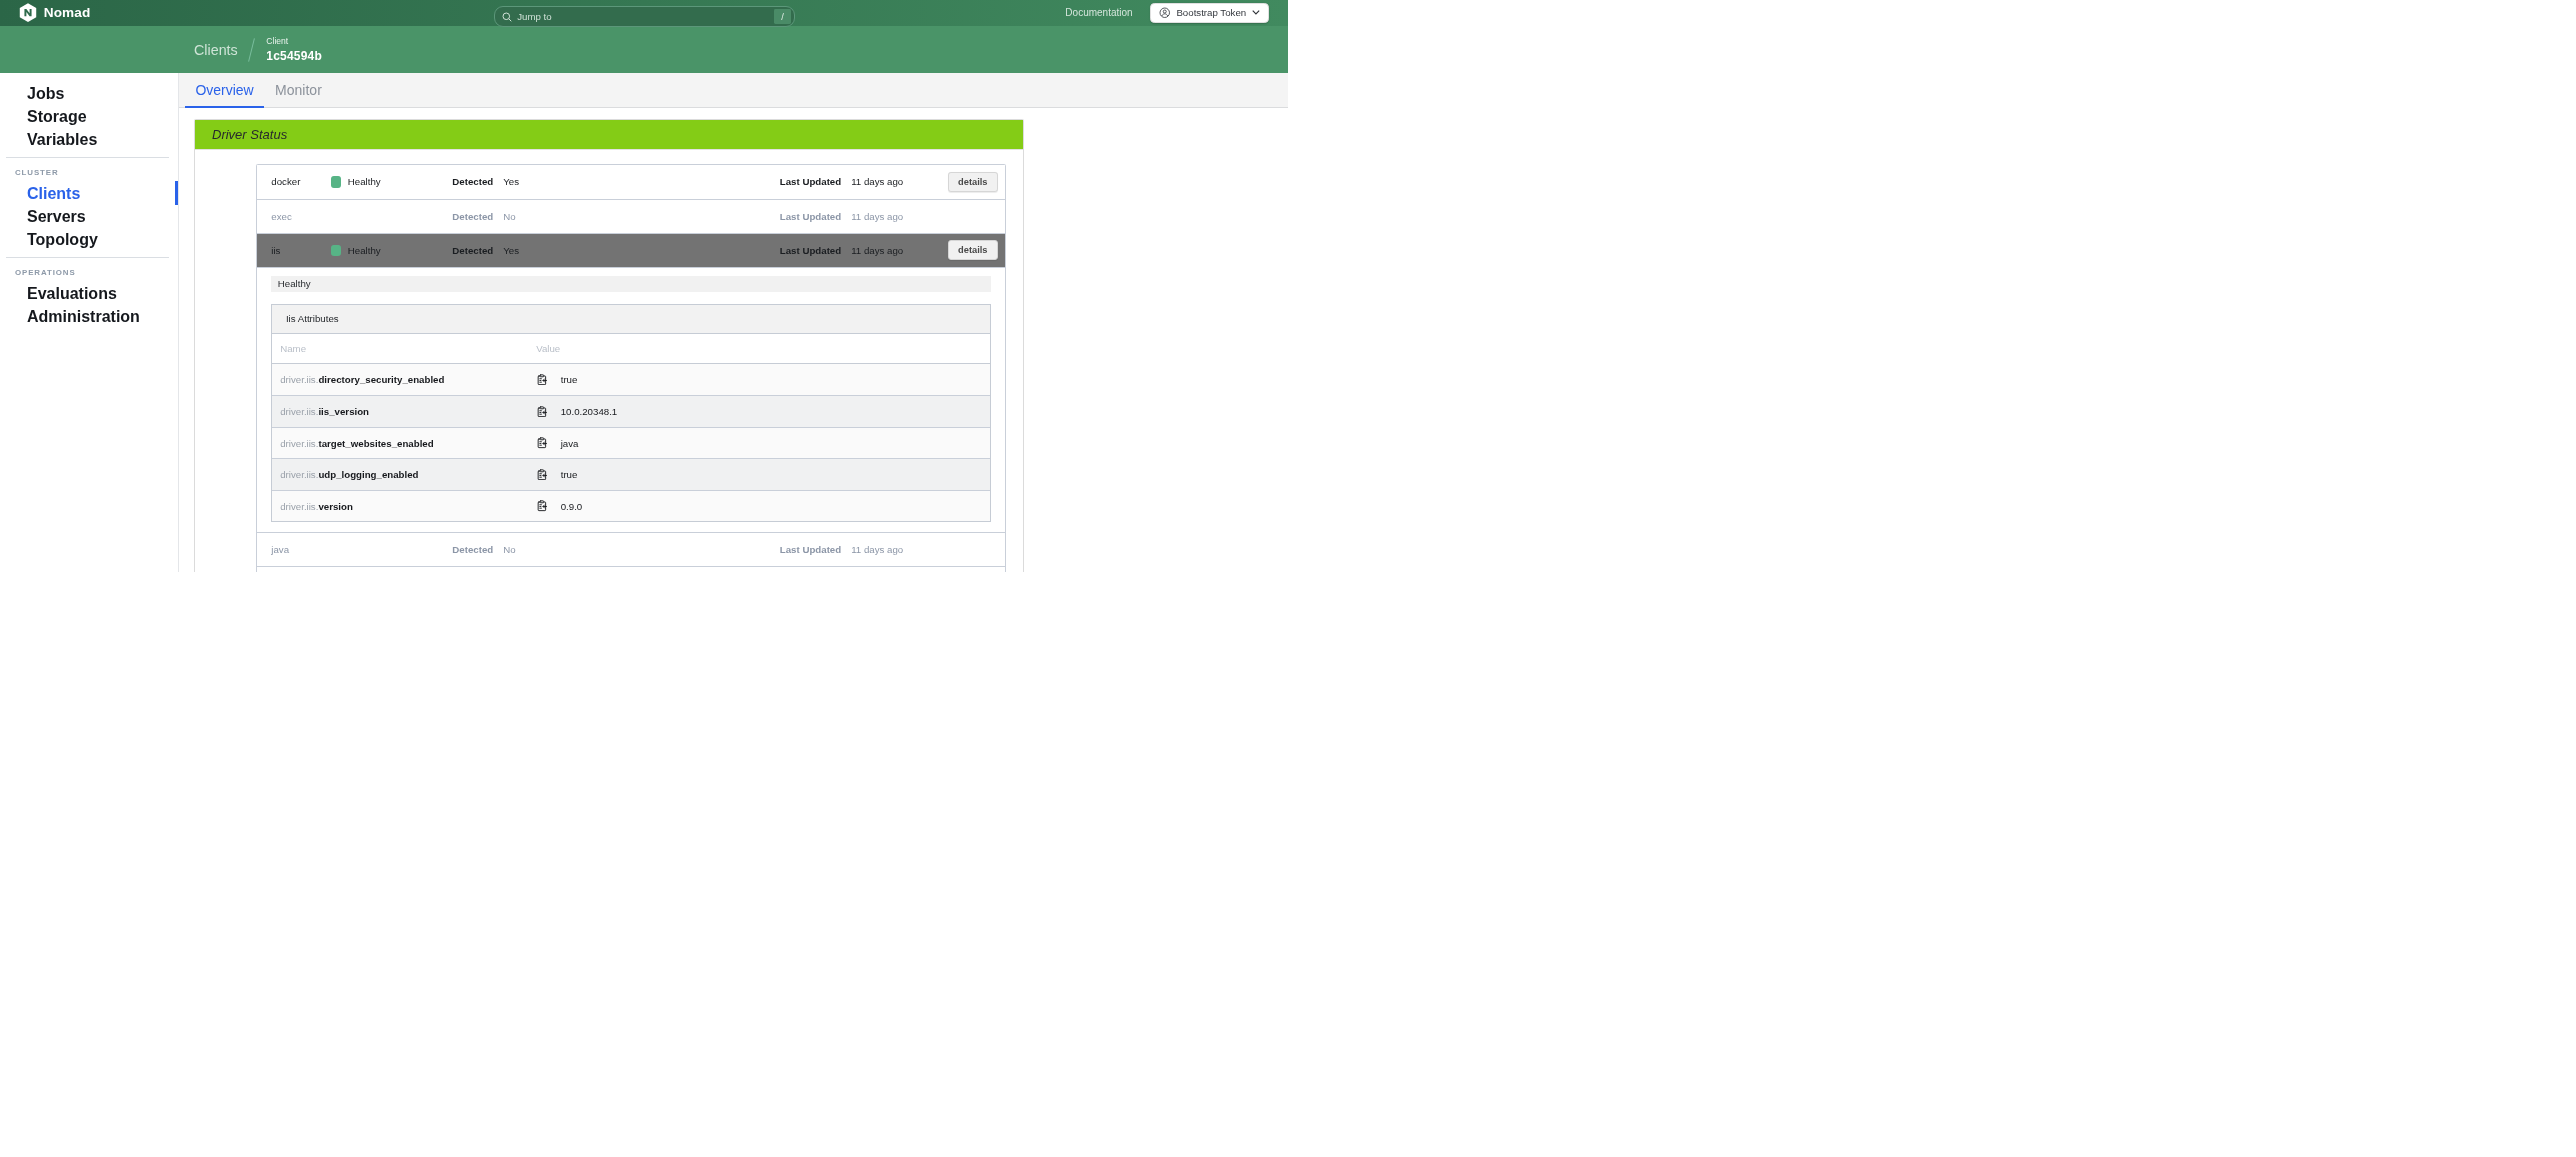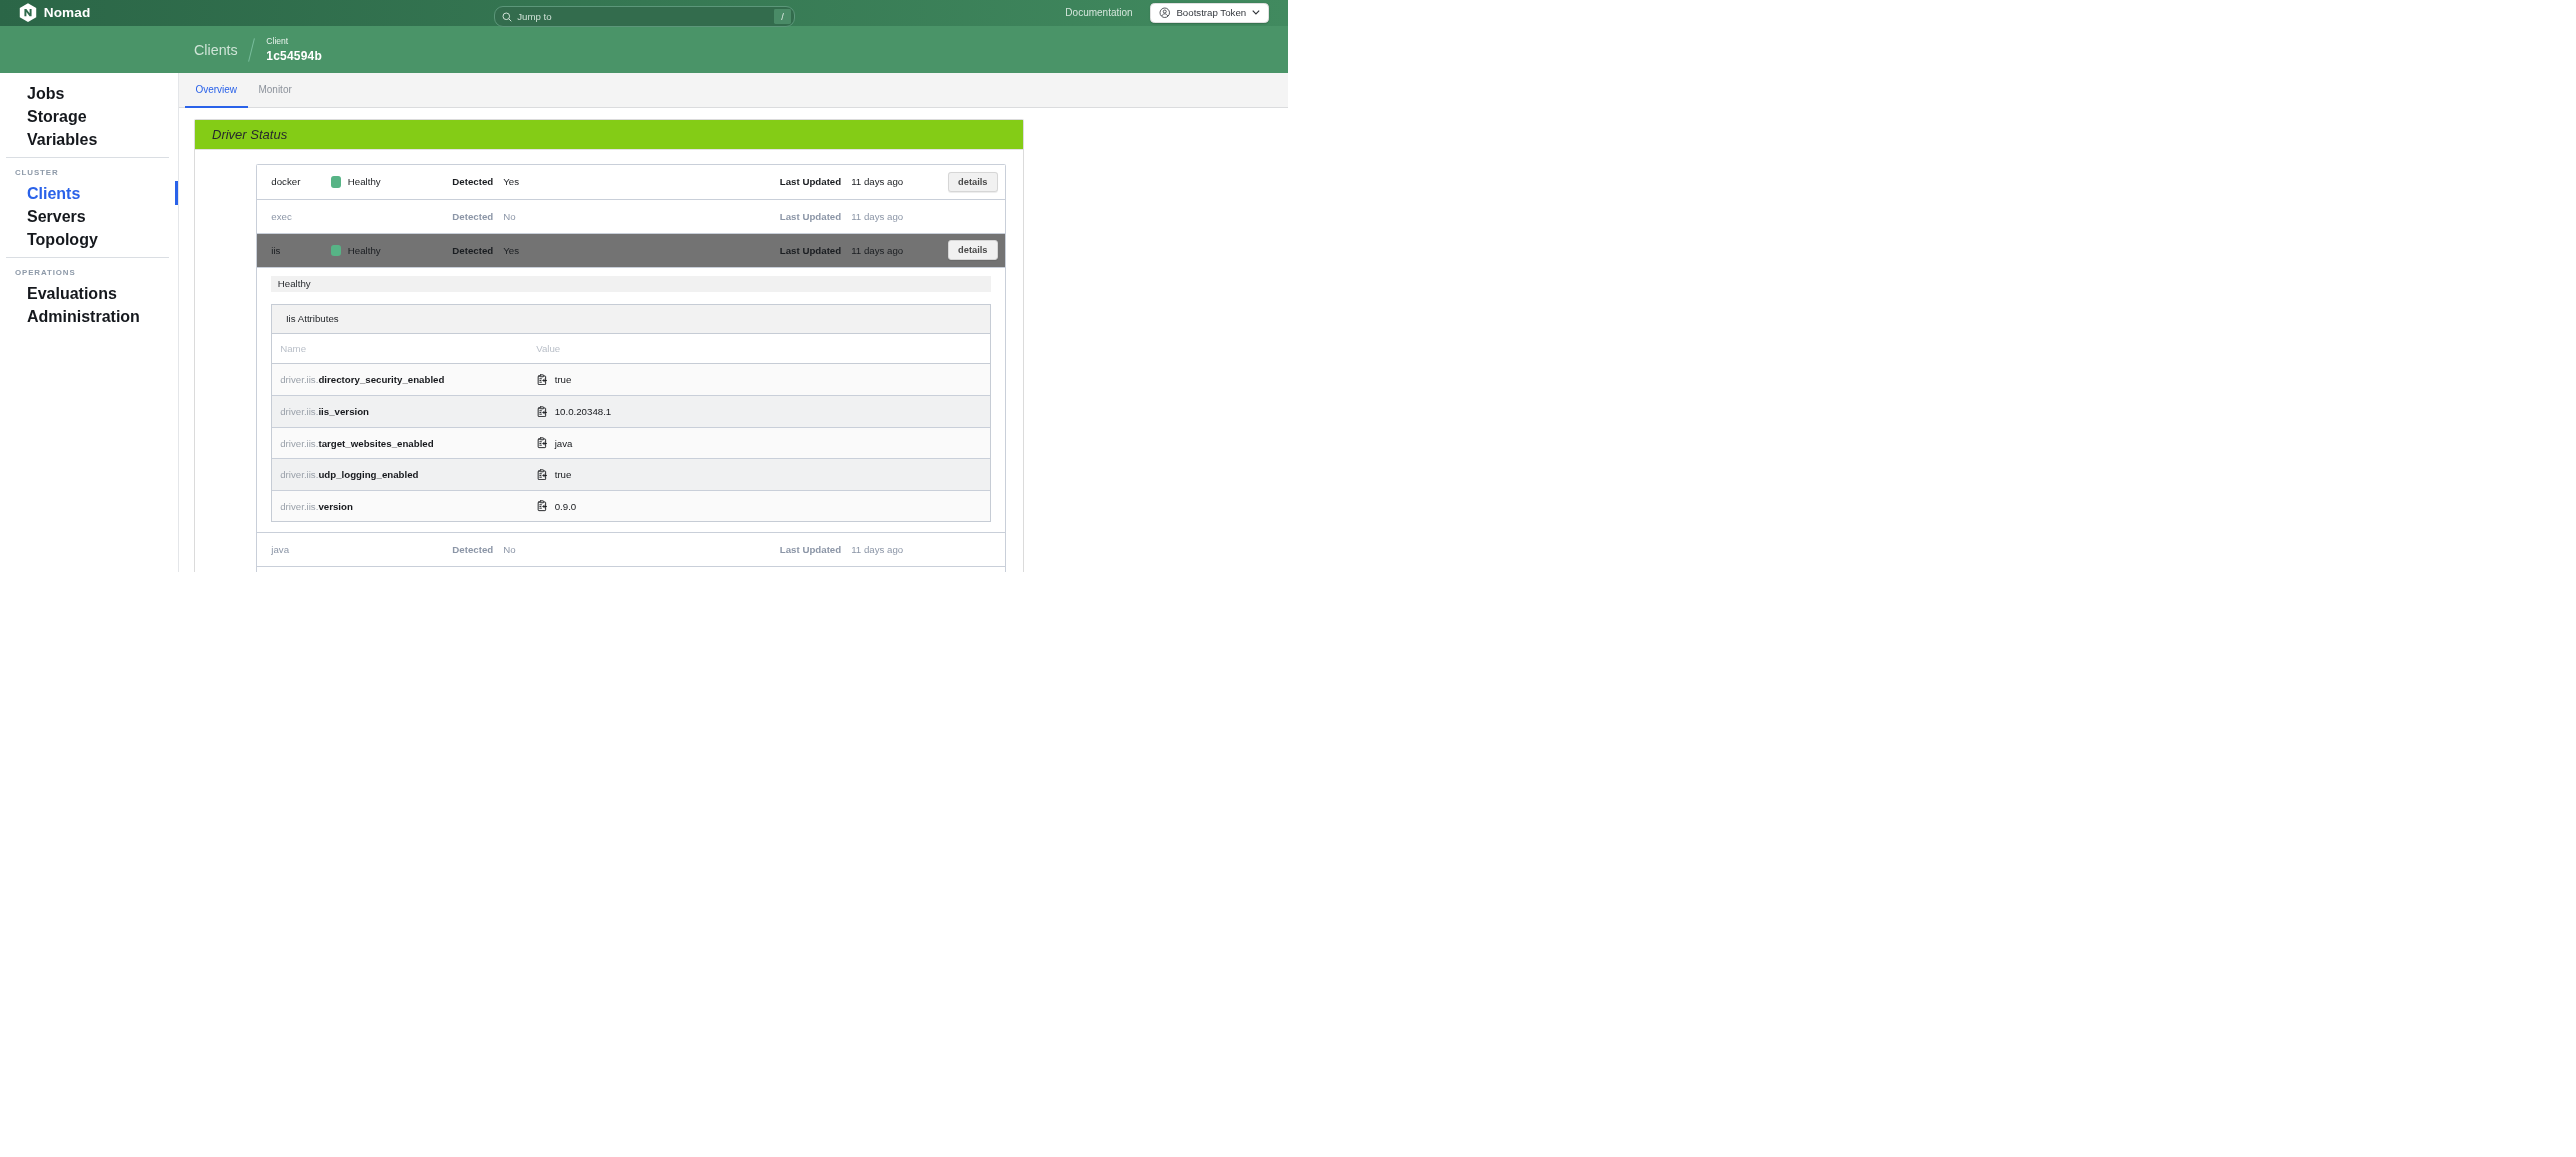--- a/index.html
+++ b/index.html
@@ -43,21 +43,21 @@
                font-weight:700; color:#15181d; cursor:pointer;margin-left:12px; }
   .side-item.active { color:#2a62e9; }
   .side-sep { border:none; border-top:0.7px solid #dadee3; margin:5.7px 8.6px 5.7px 6.4px; }
   .side-group-label { height:18.6px; line-height:18.6px; padding-left:15px; font-size:7.9px;
                       font-weight:600; color:#8e9aa9; letter-spacing:0.9px; }
   .active-indicator { position:absolute; right:0; top:108px; width:2.9px; height:23.6px; background:#2a62e9; }
 
   .main { flex:1; display:flex; flex-direction:column; min-width:0; }
   .tabbar { height:35px; flex:none; background:#f4f4f4; border-bottom:0.7px solid #dbdcde;
             display:flex; padding-left:5.7px; }
-  .tab { padding:0 10.7px; font-size:10px; font-weight:500; color:#8c929b; display:flex;
+  .tab { padding:0 10.7px; font-size:14px; font-weight:500; color:#8c929b; display:flex;
          align-items:center; height:35px; border-bottom:2.1px solid transparent; cursor:pointer; }
   .tab.active { color:#2a62e9; border-bottom-color:#2a62e9; }
   .content { flex:1; overflow:hidden; background:#fff; }
 
   
   .card { margin:10.7px 0 0 15px; width:830px; border:0.7px solid #dbdbdb; border-radius:1.4px; }
   .card-head { height:30px; background:#84cc16; border-bottom:0.7px solid #e2e2e2; display:flex;
                align-items:center; padding-left:17px; font-size:13px; color:#27292d;font-style:italic; }
   .card-body { padding:14.3px 17px 0; }
   .driver-list { border:0.7px solid #c9cfd9; border-radius:1.4px; background:#fff;margin-left:44px; }
@@ -86,21 +86,21 @@
   .attr-cols { height:30px; border-bottom:0.7px solid #c6ccd5; display:grid;
                grid-template-columns:256px 1fr; align-items:center; padding-left:8.6px;
                color:#b9bfc8; font-size:9.7px; background:#fff; }
   .attr-rows .attr-row { height:31.5px; display:grid; grid-template-columns:256px 1fr;
                align-items:center; padding-left:8.6px; font-size:9.7px; }
   .attr-rows .attr-row + .attr-row { border-top:0.7px solid #c9cfd9; }
   .attr-rows .attr-row:nth-child(odd) { background:#fafafa; }
   .attr-rows .attr-row:nth-child(even) { background:#f0f1f2; }
   .attr-prefix { color:#9aa1aa; }
   .attr-key { color:#17191d; font-weight:600; }
-  .attr-value { display:flex; align-items:center; gap:7px; color:#17191d; }
+  .attr-value { display:flex; align-items:center; gap:13px; color:#17191d; }
   .copy-icon { display:inline-flex; cursor:pointer; }
   .stub-row { height:7.2px; background:#fff; }
 
   .icon { display:inline-flex; align-items:center; }
 </style>
 </head>
 <body>
 
 <header class="navbar">
   <div class="brand">

